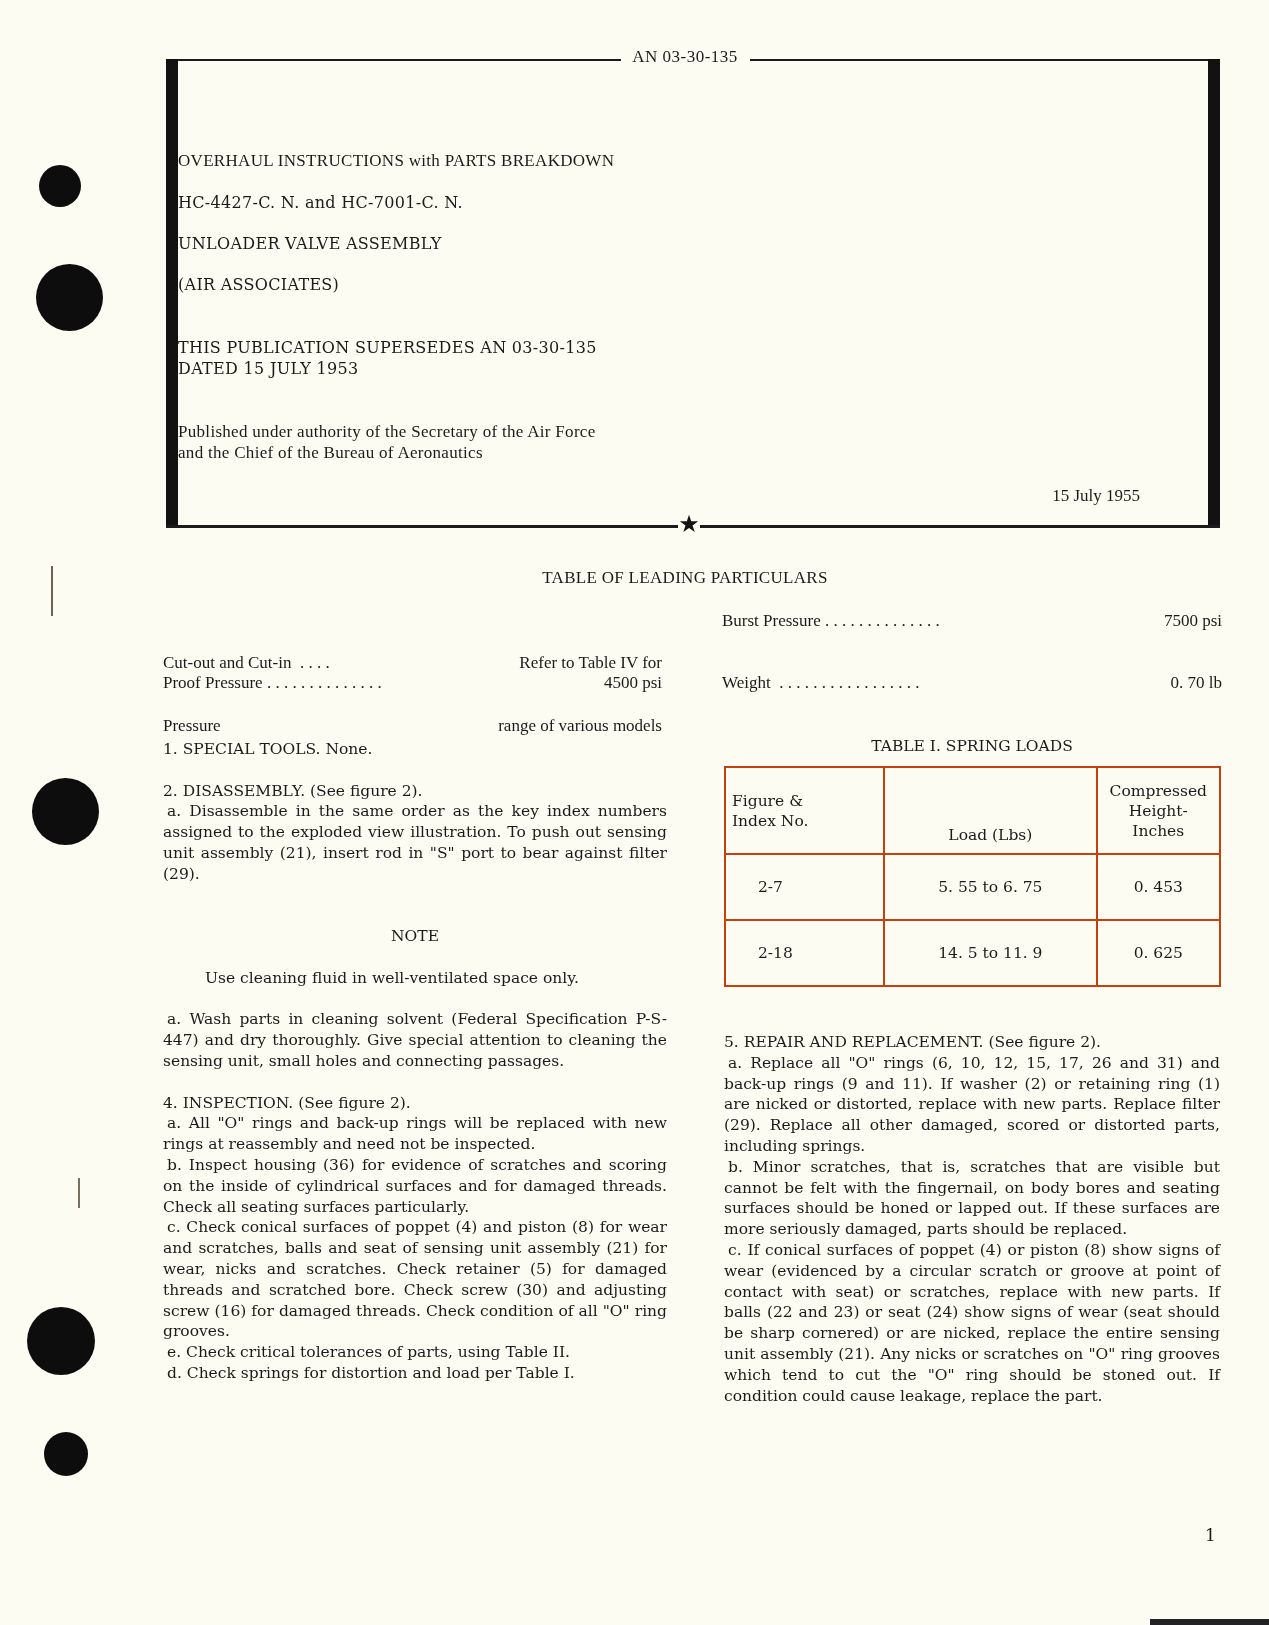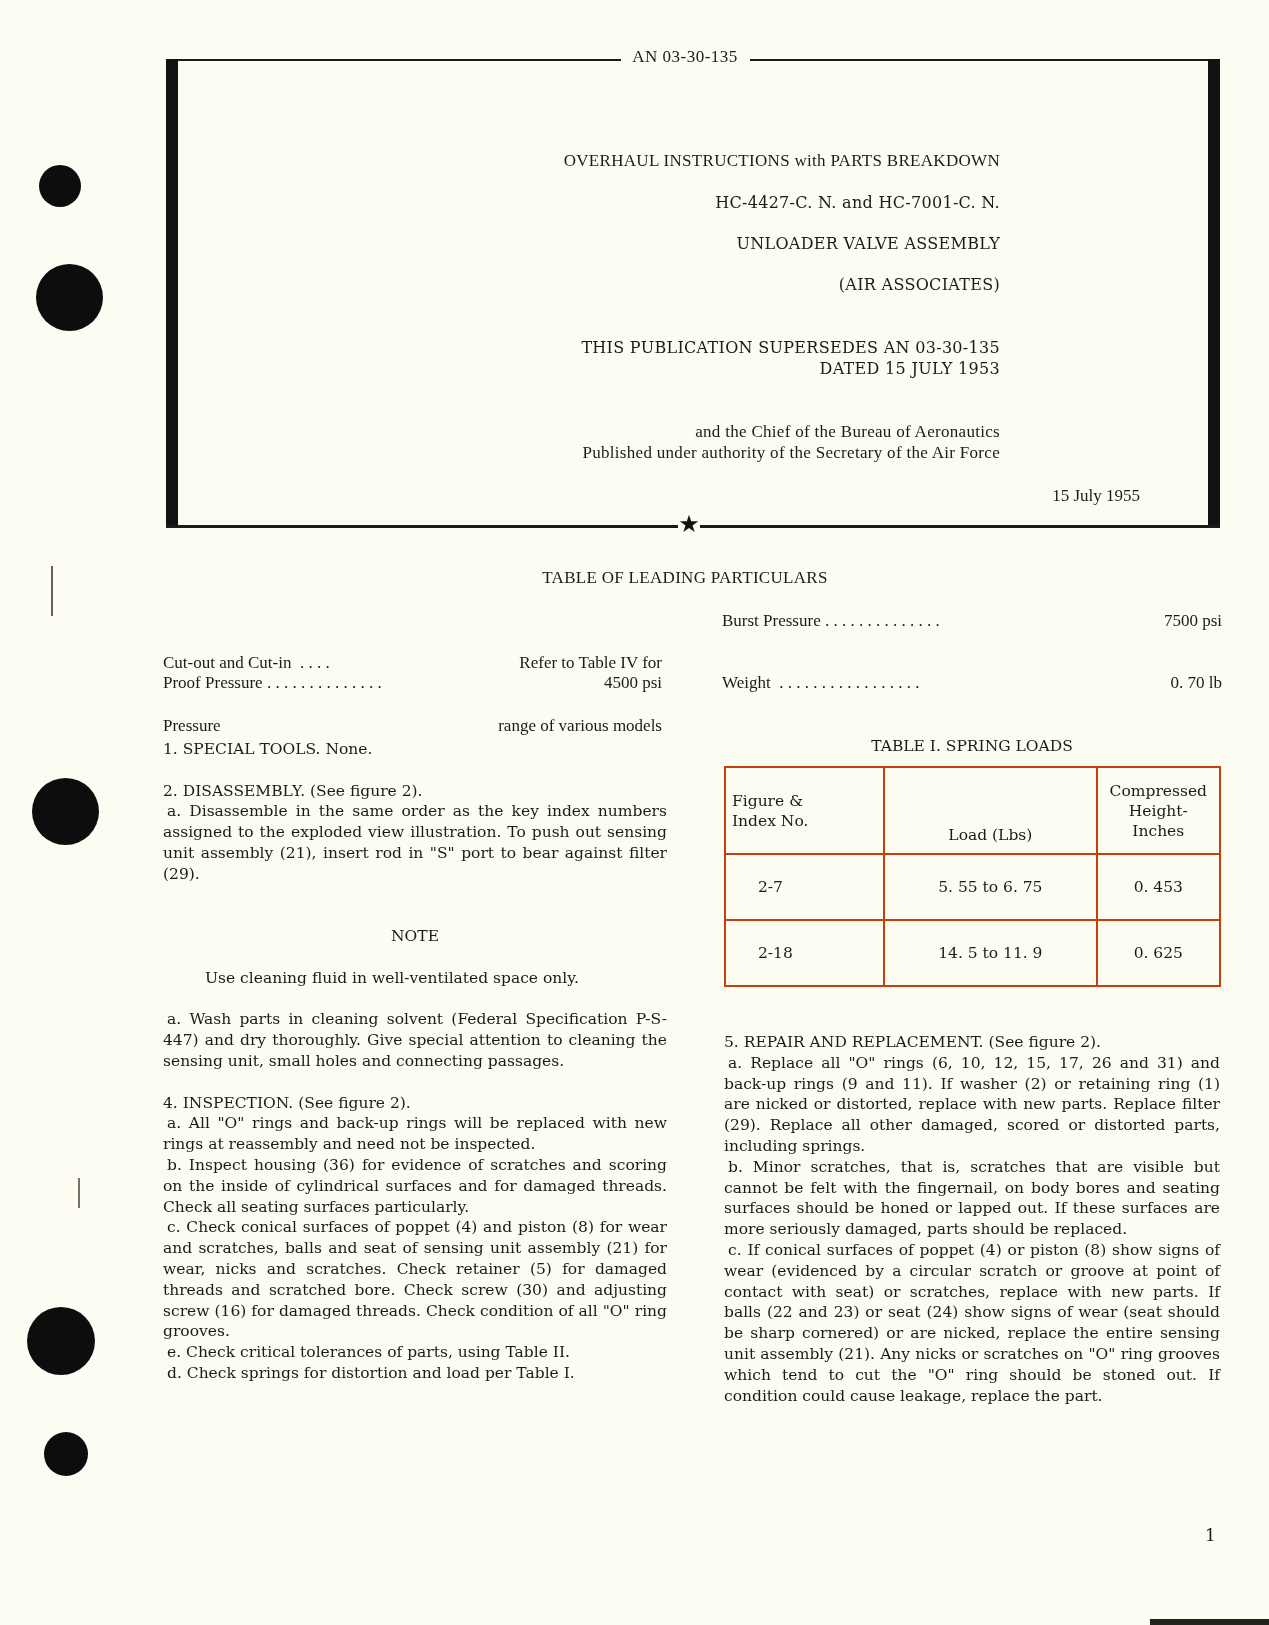--- a/index.html
+++ b/index.html
@@ -23,21 +23,21 @@
     }
     .topline-l { position: absolute; top: 59px; left: 178px; width: 443px; height: 2px; background: #1b1b1b; }
     .topline-r { position: absolute; top: 59px; left: 750px; width: 458px; height: 2px; background: #1b1b1b; }
 
     .box-left { position: absolute; left: 166px; top: 59px; width: 12px; height: 469px; background: #121212; }
     .box-right { position: absolute; left: 1208px; top: 59px; width: 12px; height: 469px; background: #121212; }
     .bot-line-l { position: absolute; top: 525px; left: 166px; width: 512px; height: 3px; background: #1b1b1b; }
     .bot-line-r { position: absolute; top: 525px; left: 700px; width: 520px; height: 3px; background: #1b1b1b; }
     .star { position: absolute; top: 510px; left: 678px; width: 22px; text-align: center; font-size: 24px; line-height: 28px; color: #111; }
 
-    .cover { position: absolute; left: 178px; width: 822px; text-align: right; font-size: 16px; letter-spacing: 0.3px; }
+    .cover { position: absolute; left: 178px; width: 822px; text-align: left; font-size: 16px; letter-spacing: 0.3px; }
     .cover-title { top: 151px; font-family: "Liberation Serif", serif; font-size: 17px; }
     .cover-models { top: 193px; }
     .cover-assy { top: 234px; }
     .cover-mfr { top: 275px; }
     .cover-super { top: 337px; line-height: 21px; }
     .cover-auth { top: 421px; font-family: "Liberation Serif", serif; font-size: 17px; line-height: 21px; }
     .cover-date { position: absolute; top: 486px; left: 1000px; width: 140px; text-align: right; font-family: "Liberation Serif", serif; font-size: 17px; }
 
     .tlp-title { position: absolute; top: 568px; left: 160px; width: 1050px; text-align: center; font-family: "Liberation Serif", serif; font-size: 17px; letter-spacing: 0.3px; }
     .tlp { position: absolute; font-family: "Liberation Serif", serif; font-size: 17px; line-height: 21px; white-space: pre; }
@@ -87,22 +87,22 @@
 
 <div class="cover cover-title">OVERHAUL INSTRUCTIONS with PARTS BREAKDOWN</div>
 <div class="cover cover-models">HC-4427-C. N. and HC-7001-C. N.</div>
 <div class="cover cover-assy">UNLOADER VALVE ASSEMBLY</div>
 <div class="cover cover-mfr">(AIR ASSOCIATES)</div>
 <div class="cover cover-super">
   <div>THIS PUBLICATION SUPERSEDES AN 03-30-135</div>
   <div>DATED 15 JULY 1953</div>
 </div>
 <div class="cover cover-auth">
+  <div>Published under authority of the Secretary of the Air Force</div>
   <div>and the Chief of the Bureau of Aeronautics</div>
-  <div>Published under authority of the Secretary of the Air Force</div>
 </div>
 <div class="cover-date">15 July 1955</div>
 
 <div class="bot-line-l"></div>
 <div class="star">★</div>
 <div class="bot-line-r"></div>
 
 <div class="tlp-title">TABLE OF LEADING PARTICULARS</div>
 
 <div class="tlp" style="left:163px;top:610px;">

